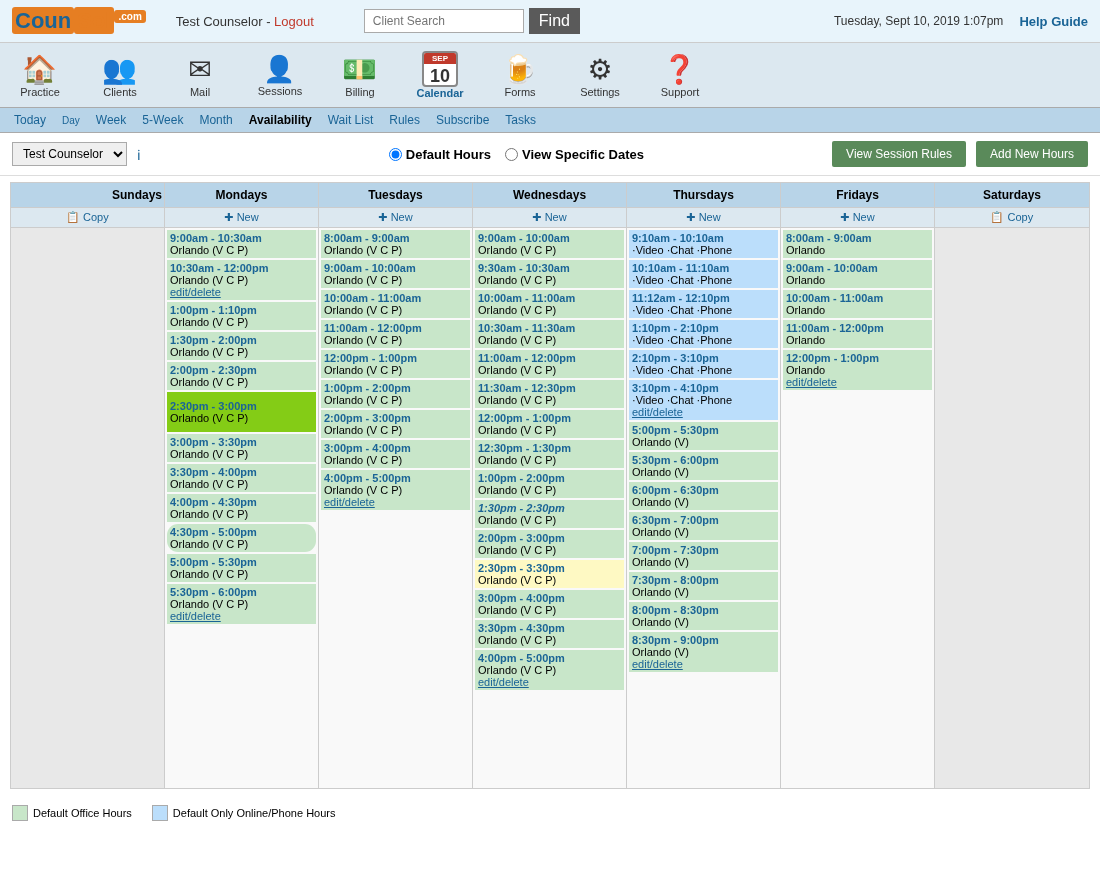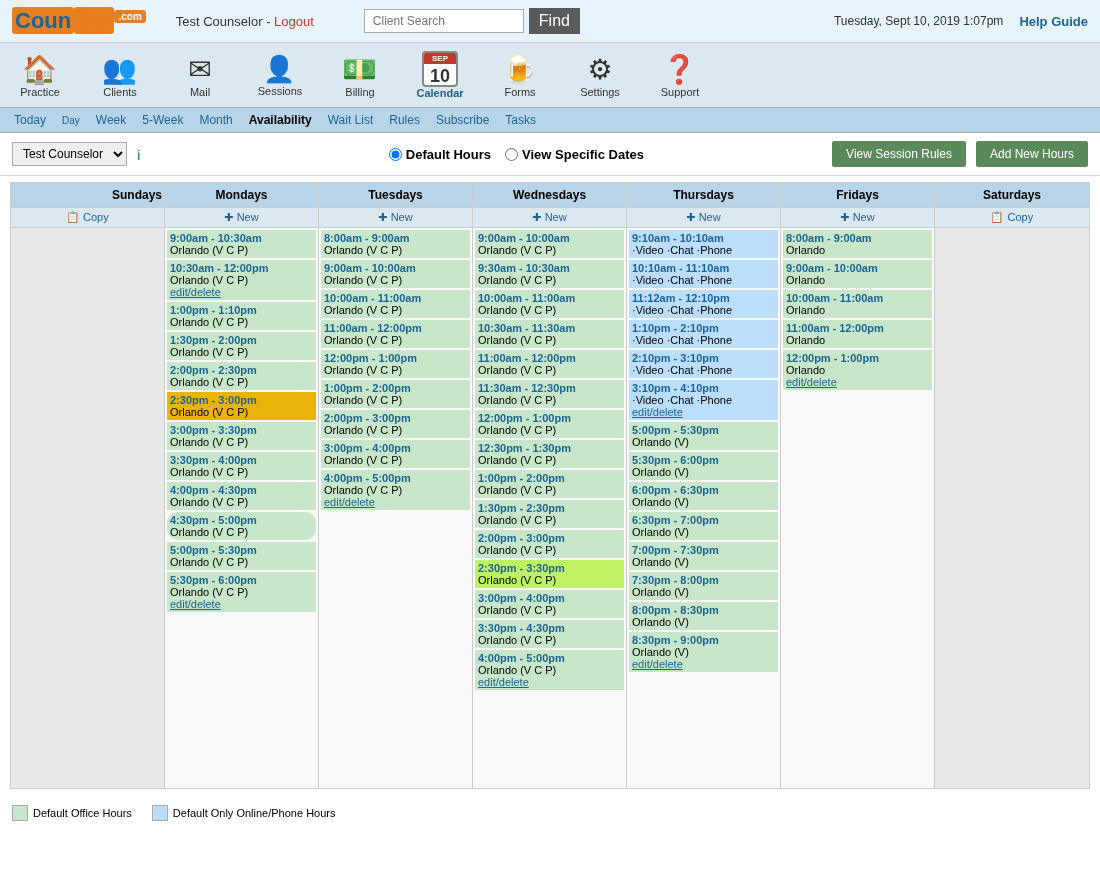--- a/index.html
+++ b/index.html
@@ -155,21 +155,21 @@
       <div class="day-header" style="background:#b8d4e8;text-align:center;padding:5px 2px;font-weight:bold;font-size:12px;border-bottom:1px solid #ccc;">Mondays</div>
       <div class="day-actions" style="display:flex;justify-content:center;gap:8px;padding:3px 2px;background:#dce8f0;border-bottom:1px solid #ccc;">
         <a href="#" style="color:#1a6496;text-decoration:none;font-size:11px;">✚ New</a>
       </div>
       <div style="background:#f9f9f9;min-height:560px;padding:2px;">
         <div style="background:#c8e6c9;padding:2px 3px;margin-bottom:2px;"><span style="font-weight:bold;color:#1a6496;">9:00am - 10:30am</span><br><span>Orlando (V C P)</span></div>
         <div style="background:#c8e6c9;padding:2px 3px;margin-bottom:2px;"><span style="font-weight:bold;color:#1a6496;">10:30am - 12:00pm</span><br><span>Orlando (V C P)</span><br><a href="#" style="color:#1a6496;">edit/delete</a></div>
         <div style="background:#c8e6c9;padding:2px 3px;margin-bottom:2px;"><span style="font-weight:bold;color:#1a6496;">1:00pm - 1:10pm</span><br><span>Orlando (V C P)</span></div>
         <div style="background:#c8e6c9;padding:2px 3px;margin-bottom:2px;"><span style="font-weight:bold;color:#1a6496;">1:30pm - 2:00pm</span><br><span>Orlando (V C P)</span></div>
         <div style="background:#c8e6c9;padding:2px 3px;margin-bottom:2px;"><span style="font-weight:bold;color:#1a6496;">2:00pm - 2:30pm</span><br><span>Orlando (V C P)</span></div>
-        <div style="background:#eab308;padding:2px 3px;margin-bottom:2px;"><span style="font-weight:bold;color:#1a6496;">2:30pm - 3:00pm</span><br><span>Orlando (V C P)</span></div>
+        <div style="background:#84cc16;padding:8px 3px;margin-bottom:2px;"><span style="font-weight:bold;color:#1a6496;">2:30pm - 3:00pm</span><br><span>Orlando (V C P)</span></div>
         <div style="background:#c8e6c9;padding:2px 3px;margin-bottom:2px;"><span style="font-weight:bold;color:#1a6496;">3:00pm - 3:30pm</span><br><span>Orlando (V C P)</span></div>
         <div style="background:#c8e6c9;padding:2px 3px;margin-bottom:2px;"><span style="font-weight:bold;color:#1a6496;">3:30pm - 4:00pm</span><br><span>Orlando (V C P)</span></div>
         <div style="background:#c8e6c9;padding:2px 3px;margin-bottom:2px;"><span style="font-weight:bold;color:#1a6496;">4:00pm - 4:30pm</span><br><span>Orlando (V C P)</span></div>
         <div style="background:#c8e6c9;padding:2px 3px;margin-bottom:2px;border-radius:11px;"><span style="font-weight:bold;color:#1a6496;">4:30pm - 5:00pm</span><br><span>Orlando (V C P)</span></div>
         <div style="background:#c8e6c9;padding:2px 3px;margin-bottom:2px;"><span style="font-weight:bold;color:#1a6496;">5:00pm - 5:30pm</span><br><span>Orlando (V C P)</span></div>
         <div style="background:#c8e6c9;padding:2px 3px;margin-bottom:2px;"><span style="font-weight:bold;color:#1a6496;">5:30pm - 6:00pm</span><br><span>Orlando (V C P)</span><br><a href="#" style="color:#1a6496;">edit/delete</a></div>
       </div>
     </div>
 
     <div class="day-col" style="border-right:1px solid #ccc;">
@@ -198,23 +198,23 @@
       <div style="background:#f9f9f9;min-height:560px;padding:2px;">
         <div style="background:#c8e6c9;padding:2px 3px;margin-bottom:2px;"><span style="font-weight:bold;color:#1a6496;">9:00am - 10:00am</span><br><span>Orlando (V C P)</span></div>
         <div style="background:#c8e6c9;padding:2px 3px;margin-bottom:2px;"><span style="font-weight:bold;color:#1a6496;">9:30am - 10:30am</span><br><span>Orlando (V C P)</span></div>
         <div style="background:#c8e6c9;padding:2px 3px;margin-bottom:2px;"><span style="font-weight:bold;color:#1a6496;">10:00am - 11:00am</span><br><span>Orlando (V C P)</span></div>
         <div style="background:#c8e6c9;padding:2px 3px;margin-bottom:2px;"><span style="font-weight:bold;color:#1a6496;">10:30am - 11:30am</span><br><span>Orlando (V C P)</span></div>
         <div style="background:#c8e6c9;padding:2px 3px;margin-bottom:2px;"><span style="font-weight:bold;color:#1a6496;">11:00am - 12:00pm</span><br><span>Orlando (V C P)</span></div>
         <div style="background:#c8e6c9;padding:2px 3px;margin-bottom:2px;"><span style="font-weight:bold;color:#1a6496;">11:30am - 12:30pm</span><br><span>Orlando (V C P)</span></div>
         <div style="background:#c8e6c9;padding:2px 3px;margin-bottom:2px;"><span style="font-weight:bold;color:#1a6496;">12:00pm - 1:00pm</span><br><span>Orlando (V C P)</span></div>
         <div style="background:#c8e6c9;padding:2px 3px;margin-bottom:2px;"><span style="font-weight:bold;color:#1a6496;">12:30pm - 1:30pm</span><br><span>Orlando (V C P)</span></div>
         <div style="background:#c8e6c9;padding:2px 3px;margin-bottom:2px;"><span style="font-weight:bold;color:#1a6496;">1:00pm - 2:00pm</span><br><span>Orlando (V C P)</span></div>
-        <div style="background:#c8e6c9;padding:2px 3px;margin-bottom:2px;"><span style="font-weight:bold;color:#1a6496;">1:30pm - 2:30pm</span><br><span>Orlando (V C P)</span></div>
+        <div style="background:#c8e6c9;padding:2px 3px;margin-bottom:2px;"><span style="font-weight:bold;color:#1a6496;font-style:italic;">1:30pm - 2:30pm</span><br><span>Orlando (V C P)</span></div>
         <div style="background:#c8e6c9;padding:2px 3px;margin-bottom:2px;"><span style="font-weight:bold;color:#1a6496;">2:00pm - 3:00pm</span><br><span>Orlando (V C P)</span></div>
-        <div style="background:#bef264;padding:2px 3px;margin-bottom:2px;"><span style="font-weight:bold;color:#1a6496;">2:30pm - 3:30pm</span><br><span>Orlando (V C P)</span></div>
+        <div style="background:#fef9c3;padding:2px 3px;margin-bottom:2px;"><span style="font-weight:bold;color:#1a6496;">2:30pm - 3:30pm</span><br><span>Orlando (V C P)</span></div>
         <div style="background:#c8e6c9;padding:2px 3px;margin-bottom:2px;"><span style="font-weight:bold;color:#1a6496;">3:00pm - 4:00pm</span><br><span>Orlando (V C P)</span></div>
         <div style="background:#c8e6c9;padding:2px 3px;margin-bottom:2px;"><span style="font-weight:bold;color:#1a6496;">3:30pm - 4:30pm</span><br><span>Orlando (V C P)</span></div>
         <div style="background:#c8e6c9;padding:2px 3px;margin-bottom:2px;"><span style="font-weight:bold;color:#1a6496;">4:00pm - 5:00pm</span><br><span>Orlando (V C P)</span><br><a href="#" style="color:#1a6496;">edit/delete</a></div>
       </div>
     </div>
 
     <div class="day-col" style="border-right:1px solid #ccc;">
       <div class="day-header" style="background:#b8d4e8;text-align:center;padding:5px 2px;font-weight:bold;font-size:12px;border-bottom:1px solid #ccc;">Thursdays</div>
       <div class="day-actions" style="display:flex;justify-content:center;gap:8px;padding:3px 2px;background:#dce8f0;border-bottom:1px solid #ccc;">
         <a href="#" style="color:#1a6496;text-decoration:none;font-size:11px;">✚ New</a>

